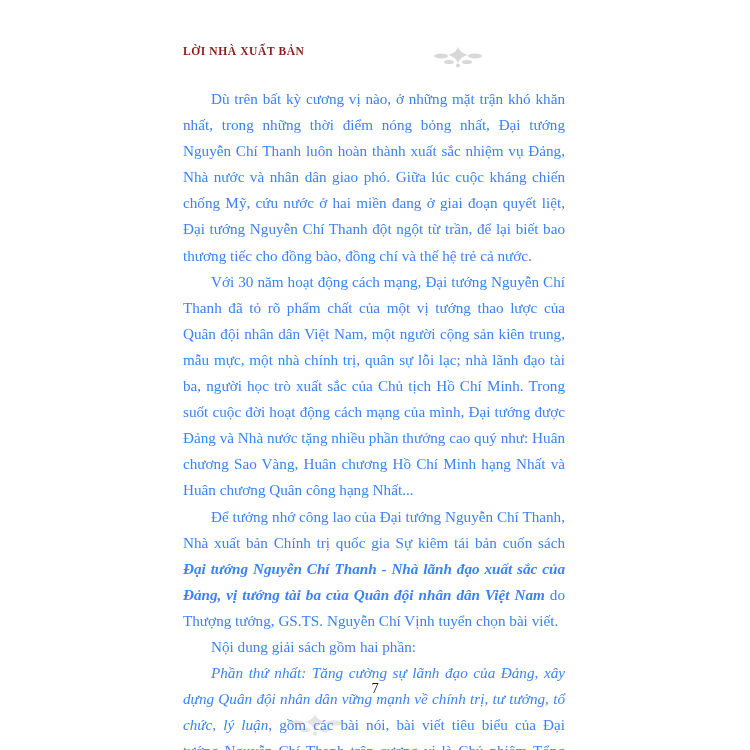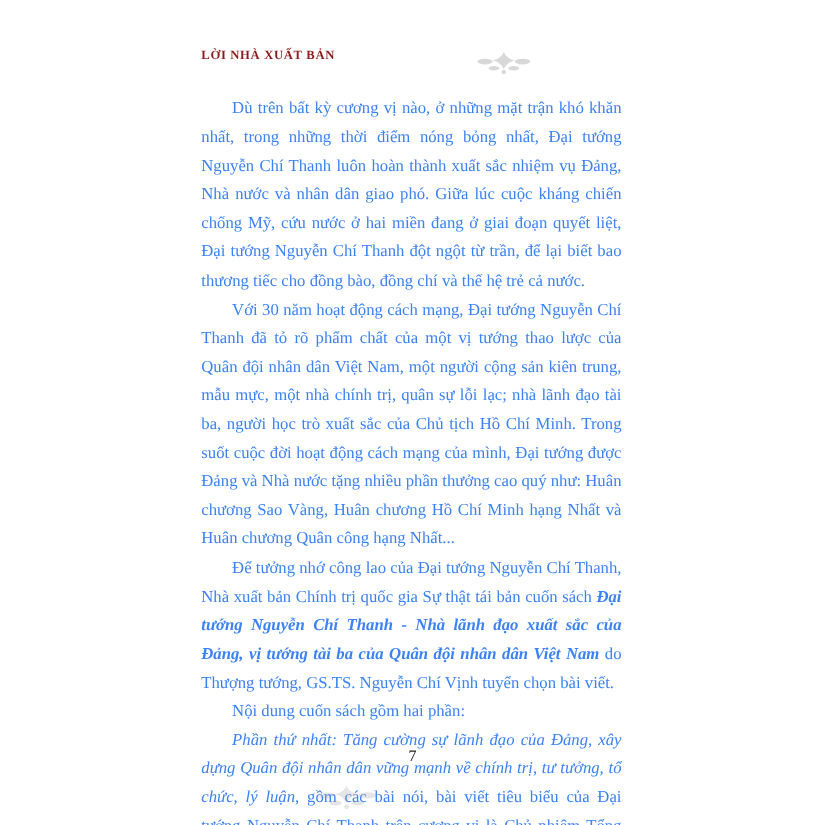--- a/index.html
+++ b/index.html
@@ -105,23 +105,23 @@
       </g>
     </svg>
   </div>
 
   <div class="content">
 
     <p class="para">Dù trên bất kỳ cương vị nào, ở những mặt trận khó khăn nhất, trong những thời điểm nóng bỏng nhất, Đại tướng Nguyễn Chí Thanh luôn hoàn thành xuất sắc nhiệm vụ Đảng, Nhà nước và nhân dân giao phó. Giữa lúc cuộc kháng chiến chống Mỹ, cứu nước ở hai miền đang ở giai đoạn quyết liệt, Đại tướng Nguyễn Chí Thanh đột ngột từ trần, để lại biết bao thương tiếc cho đồng bào, đồng chí và thế hệ trẻ cả nước.</p>
 
     <p class="para">Với 30 năm hoạt động cách mạng, Đại tướng Nguyễn Chí Thanh đã tỏ rõ phẩm chất của một vị tướng thao lược của Quân đội nhân dân Việt Nam, một người cộng sản kiên trung, mẫu mực, một nhà chính trị, quân sự lỗi lạc; nhà lãnh đạo tài ba, người học trò xuất sắc của Chủ tịch Hồ Chí Minh. Trong suốt cuộc đời hoạt động cách mạng của mình, Đại tướng được Đảng và Nhà nước tặng nhiều phần thưởng cao quý như: Huân chương Sao Vàng, Huân chương Hồ Chí Minh hạng Nhất và Huân chương Quân công hạng Nhất...</p>
 
-    <p class="para"><span>Để tưởng nhớ công lao của Đại tướng Nguyễn Chí Thanh, Nhà xuất bản Chính trị quốc gia Sự thật tái bản cuốn sách </span><span class="bi">Đại tướng Nguyễn Chí Thanh - Nhà lãnh đạo xuất sắc của Đảng, vị tướng tài ba của Quân đội nhân dân Việt Nam</span><span> do Thượng tướng, GS.TS. Nguyễn Chí Vịnh tuyển chọn bài viết.</span></p>
+    <p class="para"><span>Để tưởng nhớ công lao của Đại tướng Nguyễn Chí Thanh, Nhà xuất bản Chính trị quốc gia Sự kiêm tái bản cuốn sách </span><span class="bi">Đại tướng Nguyễn Chí Thanh - Nhà lãnh đạo xuất sắc của Đảng, vị tướng tài ba của Quân đội nhân dân Việt Nam</span><span> do Thượng tướng, GS.TS. Nguyễn Chí Vịnh tuyển chọn bài viết.</span></p>
 
-    <p class="para">Nội dung cuốn sách gồm hai phần:</p>
+    <p class="para">Nội dung giải sách gồm hai phần:</p>
 
     <p class="para"><span style="font-style: italic;">Phần thứ nhất: Tăng cường sự lãnh đạo của Đảng, xây dựng Quân đội nhân dân vững mạnh về chính trị, tư tưởng, tổ chức, lý luận,</span><span> gồm các bài nói, bài viết tiêu biểu của Đại tướng Nguyễn Chí Thanh trên cương vị là Chủ nhiệm Tổng cục Chính trị Quân đội nhân dân Việt Nam, Phó Bí thư Quân ủy và Bí thư Trung ương Cục miền Nam, kiêm Chính ủy các lực lượng vũ trang giải phóng miền Nam Việt Nam với các bút danh như: Nguyễn Vịnh, Nguyễn Chí Thanh, Trường Sơn, Sáu Di, Người Quan sát, D400, S.K.Z, Bến Tre,...</span></p>
 
   </div>
 
   <div class="page-number">7</div>
 
   <div class="footer-ornament">
     <svg viewBox="0 0 72 28" width="72" height="28" aria-hidden="true">
       <g fill="#9a9a9a">

